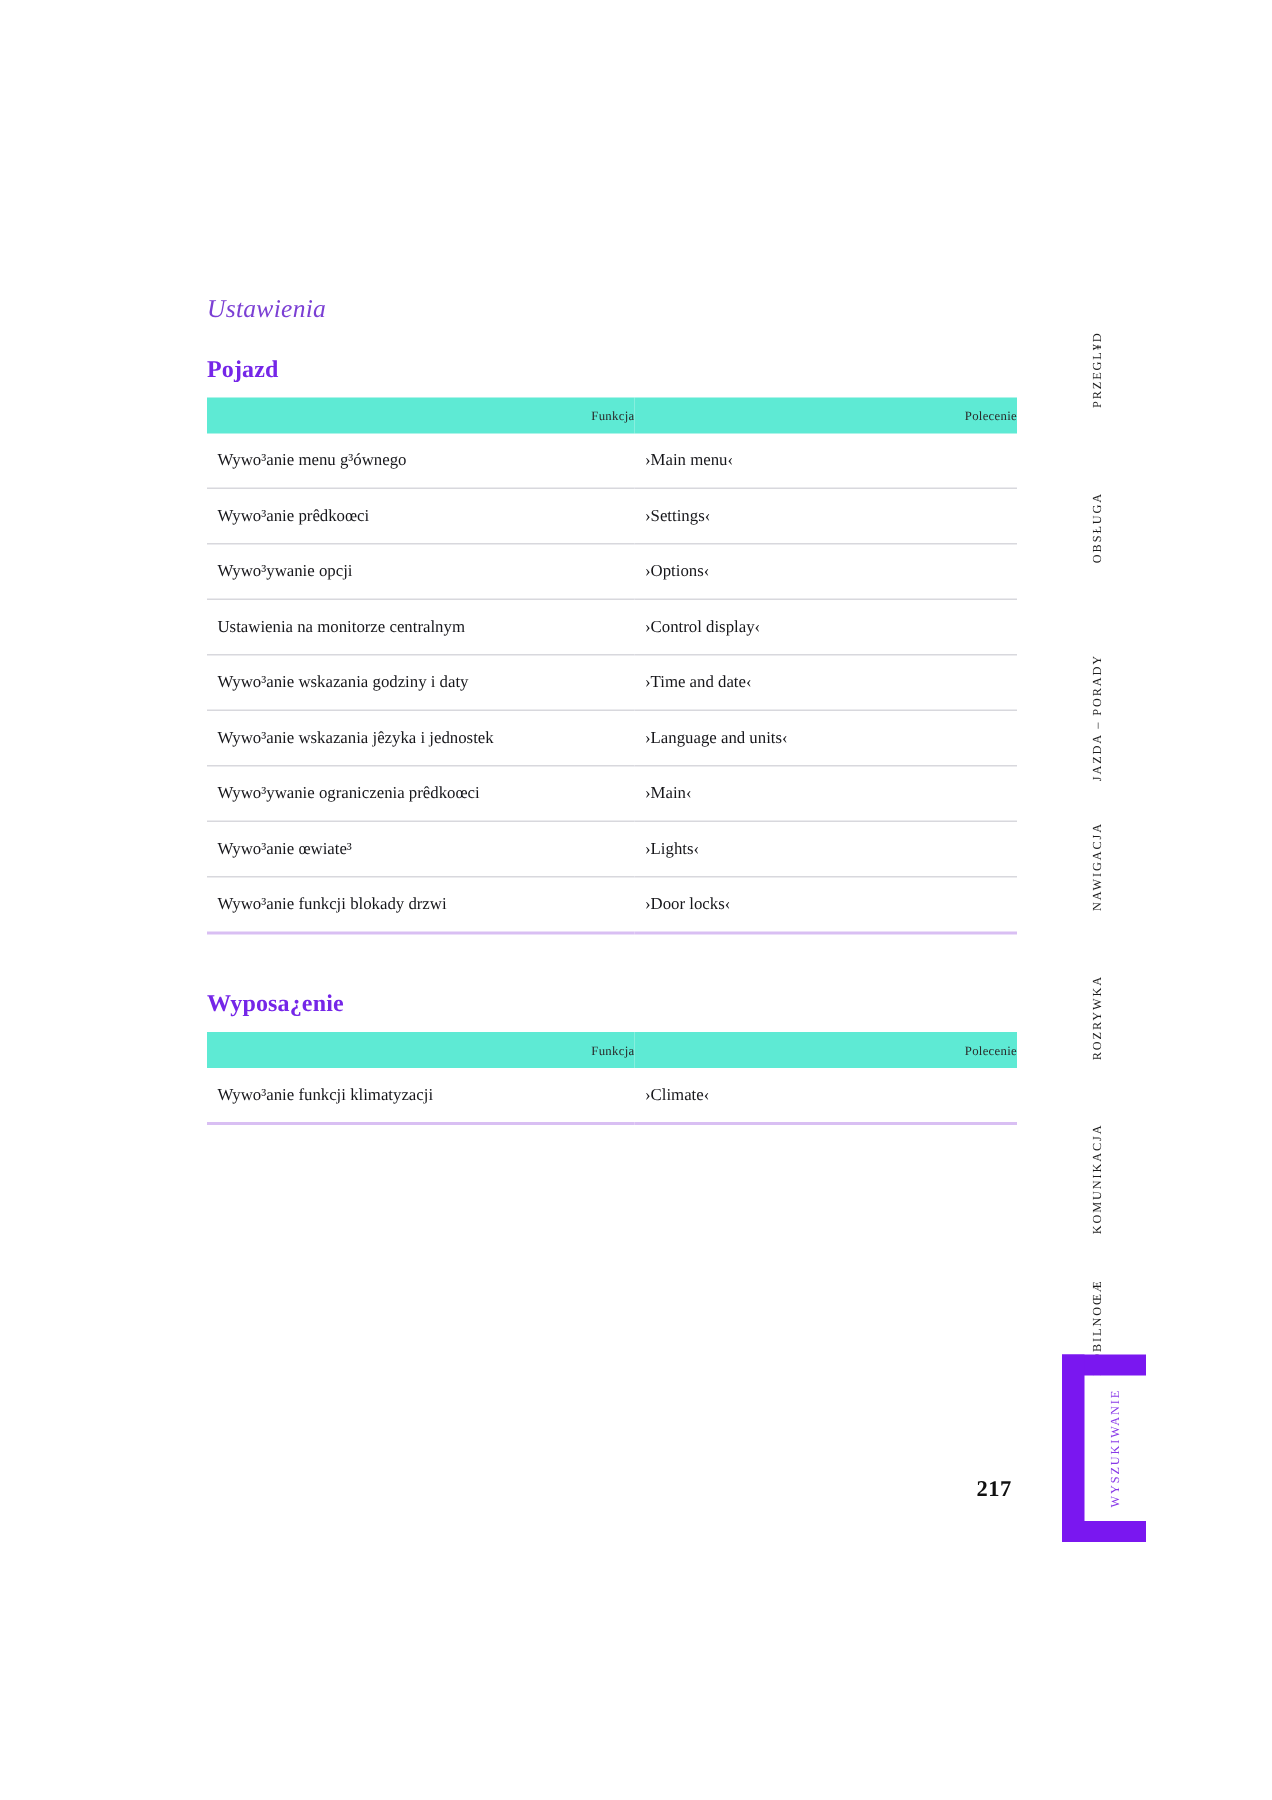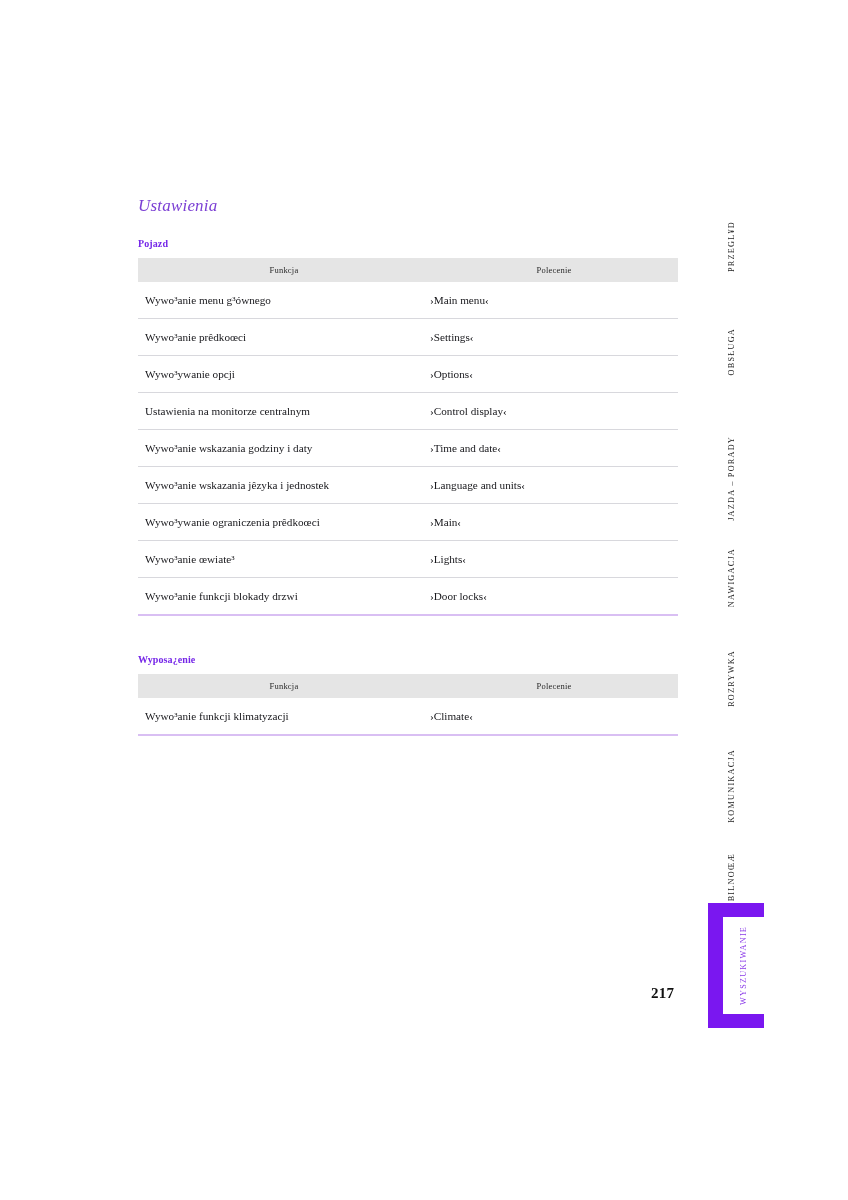--- a/index.html
+++ b/index.html
@@ -28,44 +28,44 @@
     font-size: 17px;
     color: #7b3fd4;
     font-weight: normal;
     margin: 0 0 22px 0;
     letter-spacing: 0.2px;
     font-style: italic;
   }
 
   .section-heading {
     font-family: "Liberation Serif", serif;
-    font-size: 10px;
+    font-size: 16px;
     font-weight: bold;
     color: #7526e8;
     margin: 0 0 9px 0;
     letter-spacing: 0.1px;
   }
 
   .section-heading.second {
     margin-top: 38px;
   }
 
   table.spec {
     width: 540px;
     border-collapse: collapse;
     table-layout: fixed;
   }
 
   table.spec thead th {
-    background: #e5e5e5;
+    background: #5eead4;
     font-family: "Liberation Serif", serif;
     font-size: 8.5px;
     font-weight: normal;
     color: #2a2a2a;
-    text-align: center;
+    text-align: right;
     padding: 7px 0 7px 7px;
     letter-spacing: 0.2px;
     border: none;
   }
 
   table.spec tbody td {
     font-family: "Liberation Serif", serif;
     font-size: 11.2px;
     color: #16161a;
     padding: 11px 0 11px 7px;

